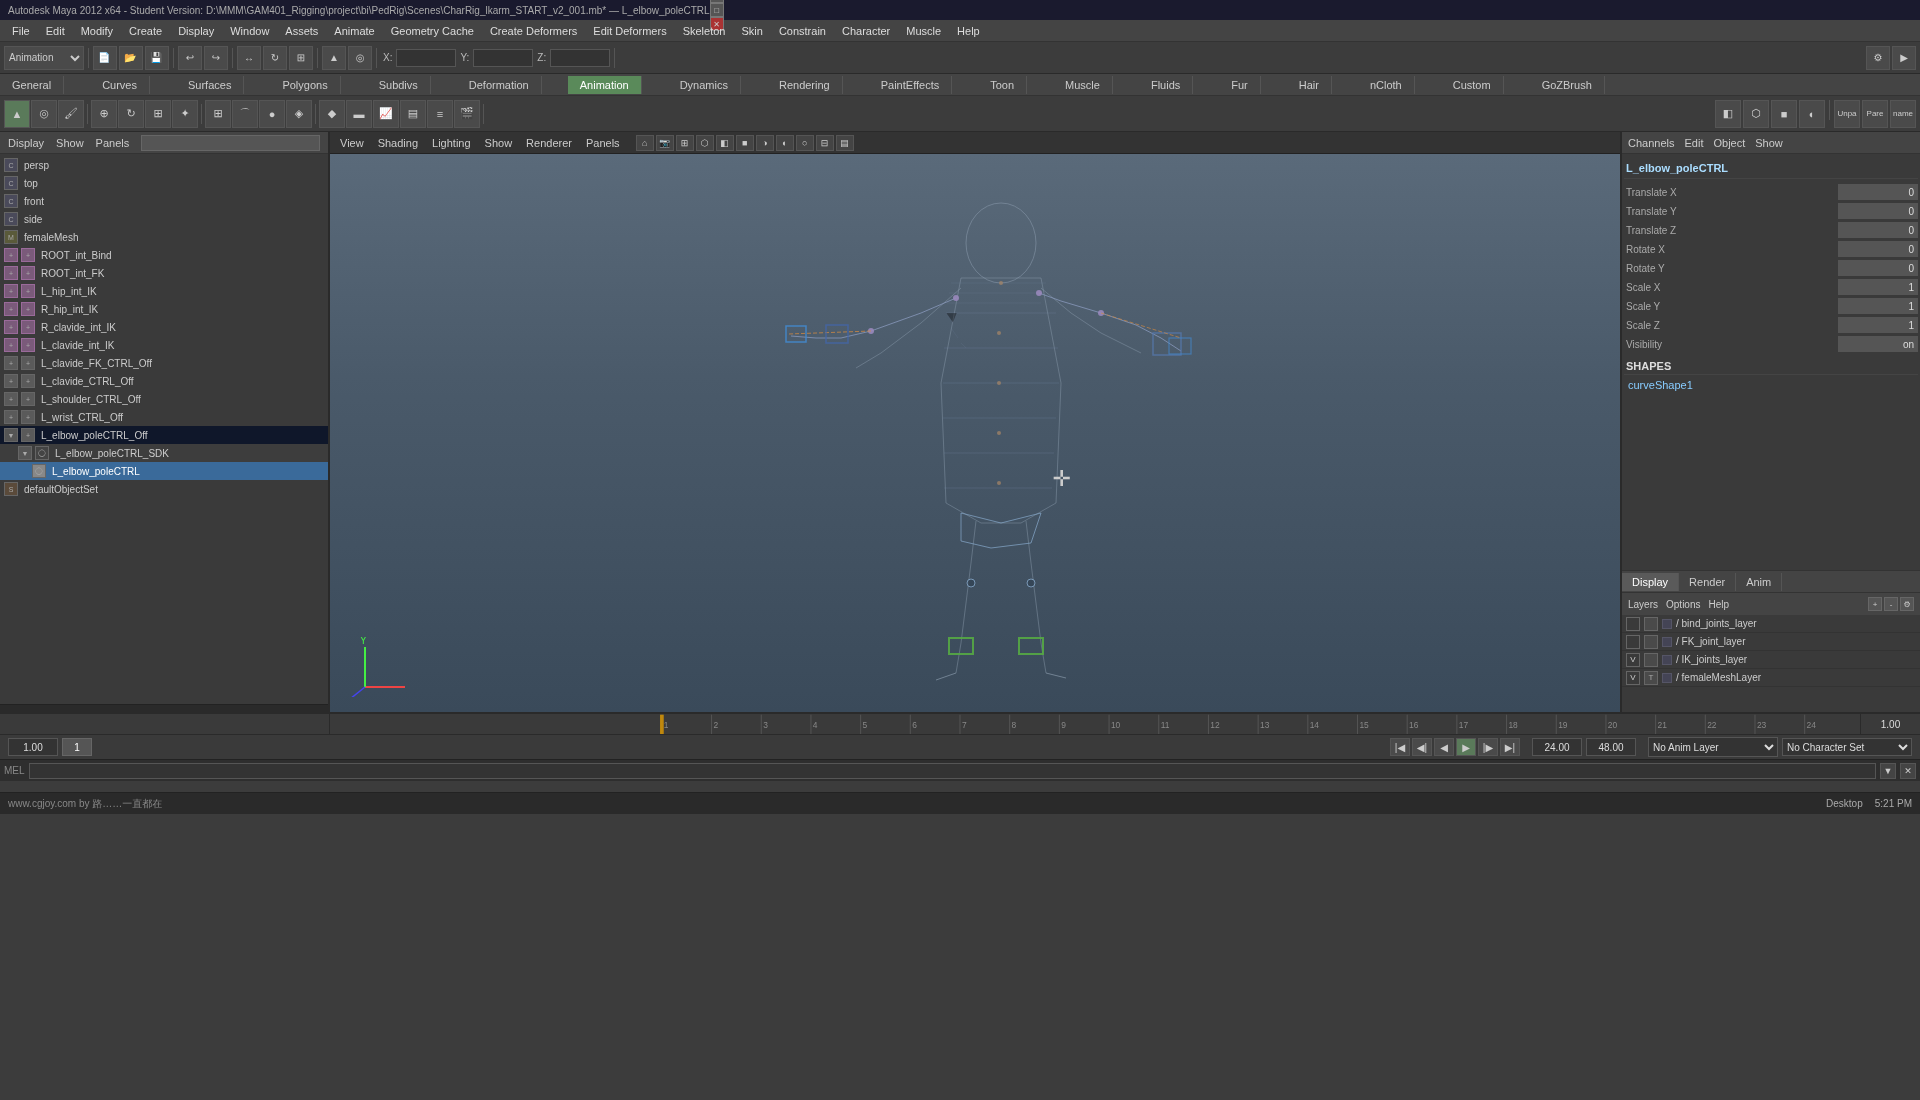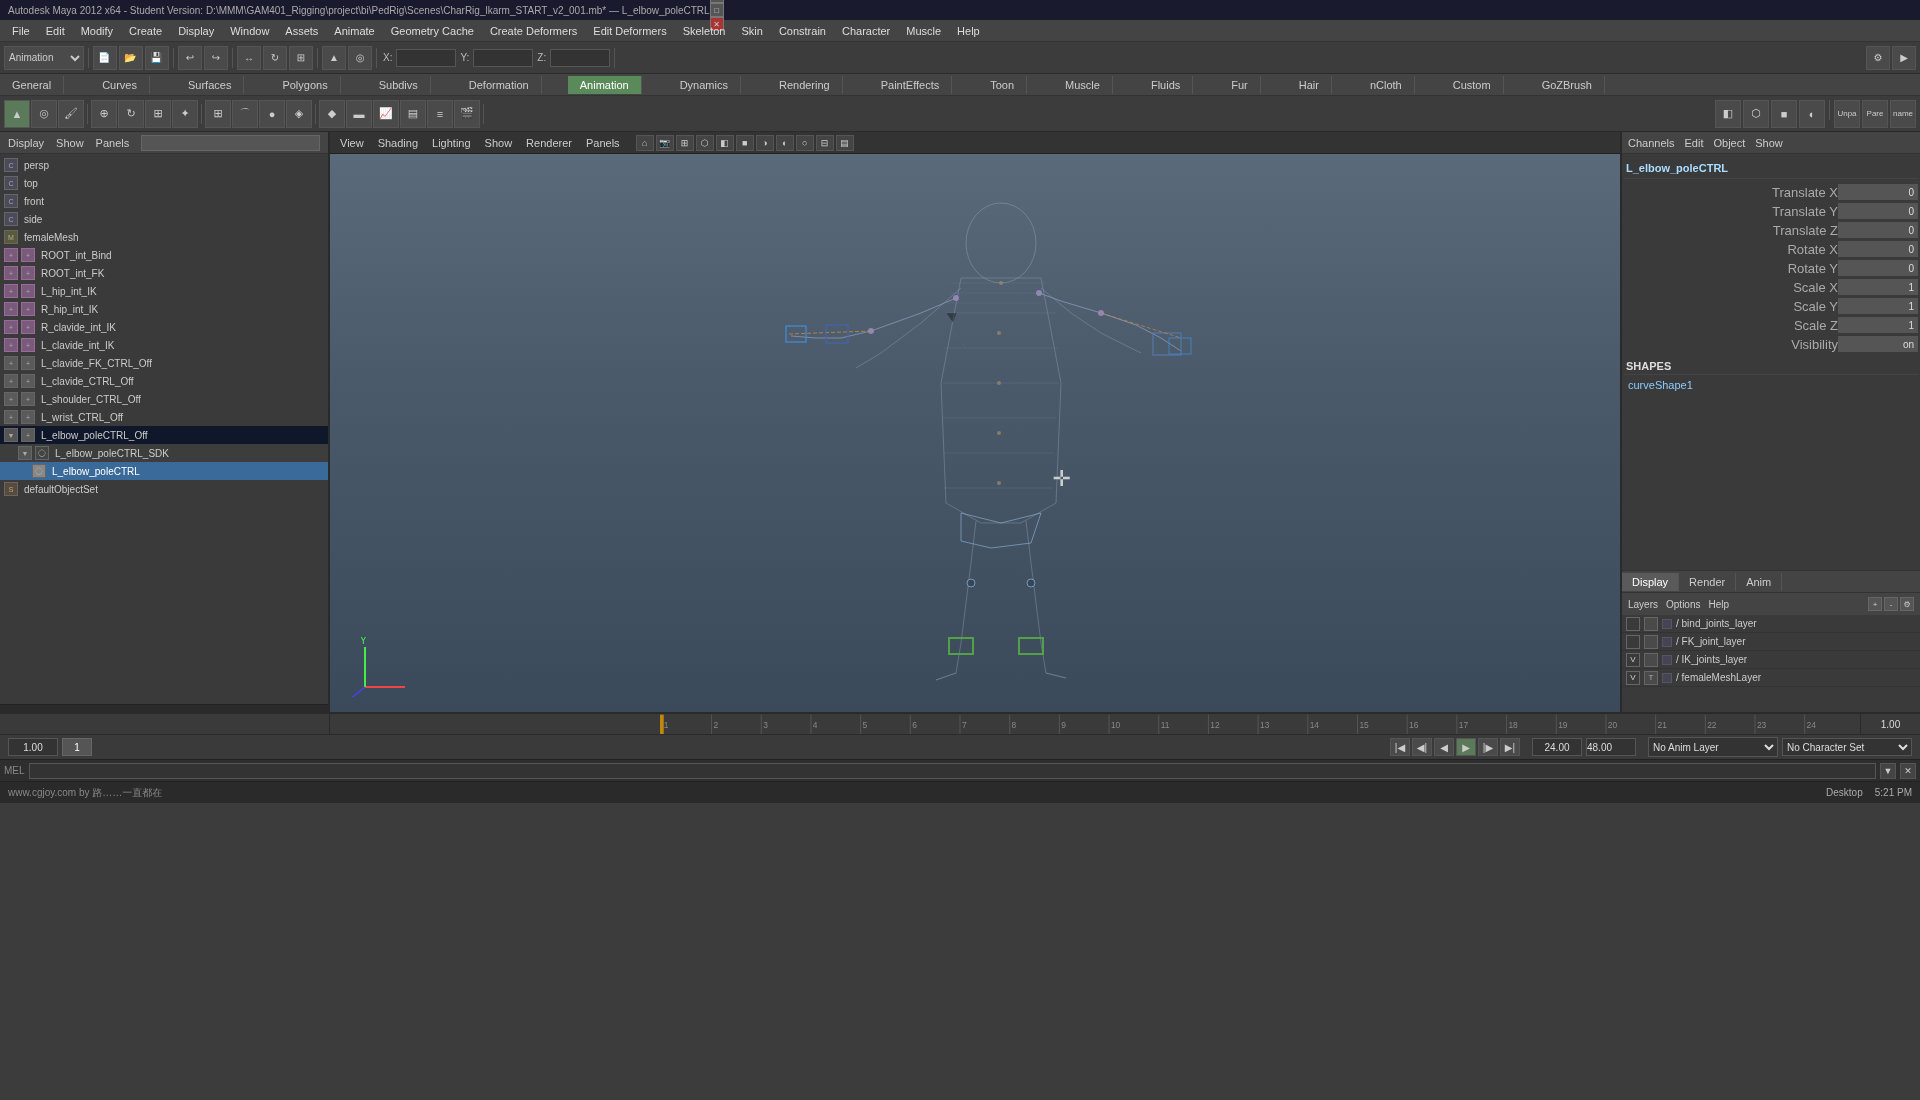--- a/index.html
+++ b/index.html
@@ -278,23 +278,22 @@
     }
     .channel-row {
       display: flex;
       align-items: center;
       height: 18px;
       margin-bottom: 1px;
     }
     .channel-label {
       flex: 1;
       color: #aaa;
-      font-size: 13px;
+      font-size: 10px;
       padding-left: 2px;
-      text-align: right;
     }
     .channel-value {
       width: 80px;
       height: 16px;
       background: #555;
       border: none;
       color: #ddd;
       font-size: 10px;
       text-align: right;
       padding-right: 4px;
@@ -387,20 +386,21 @@
     
     #status-bar {
       height: 22px;
       background: #2a2a2a;
       display: flex;
       align-items: center;
       padding: 0 8px;
       font-size: 10px;
       color: #888;
       border-top: 1px solid #222;
+      margin-top: 11px;
     }
 
     
     ::-webkit-scrollbar { width: 6px; height: 6px; }
     ::-webkit-scrollbar-track { background: #333; }
     ::-webkit-scrollbar-thumb { background: #555; }
 
     
     #coord-axis {
       position: absolute;
@@ -976,21 +976,21 @@
   <div class="playback-controls">
     <div class="play-btn">|◀</div>
     <div class="play-btn">◀|</div>
     <div class="play-btn">◀</div>
     <div class="play-btn" style="background:#5a7a5a;">▶</div>
     <div class="play-btn">|▶</div>
     <div class="play-btn">▶|</div>
   </div>
   <div style="margin-left:8px; display:flex; align-items:center; gap:4px;">
     <input type="text" value="24.00" style="width: 50px; height: 18px; background: rgb(51, 51, 51); border: 1px solid rgb(85, 85, 85); color: rgb(221, 221, 221); font-size: 10px; text-align: center;">
-    <input type="text" value="48.00" style="width: 50px; height: 18px; background: rgb(51, 51, 51); border: 1px solid rgb(85, 85, 85); color: rgb(221, 221, 221); font-size: 10px; ">
+    <input type="text" value="48.00" style="width: 50px; height: 18px; background: rgb(51, 51, 51); border: 1px solid rgb(85, 85, 85); color: rgb(221, 221, 221); font-size: 10px; text-align: center;">
   </div>
   <select class="anim-layer-sel" style="background:#333;border:1px solid #555;color:#ddd;font-size:10px;height:20px;width:130px;margin-left:8px;">
     <option>No Anim Layer</option>
   </select>
   <select class="anim-layer-sel" style="background:#333;border:1px solid #555;color:#ddd;font-size:10px;height:18px;width:130px;">
     <option>No Character Set</option>
   </select>
 </div>
 
 <div id="mel-bar" style="height:22px; background:#2e2e2e; display:flex; align-items:center; padding:0 4px; border-top:1px solid #222; gap:4px;">

